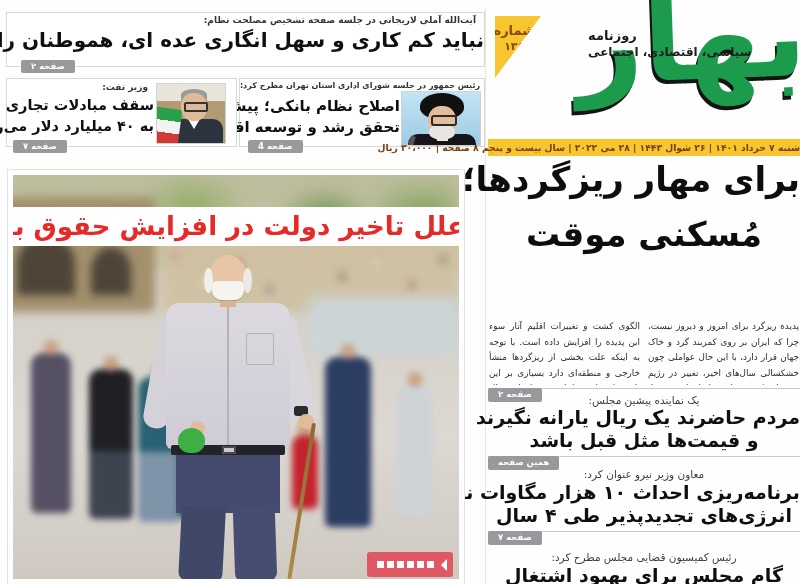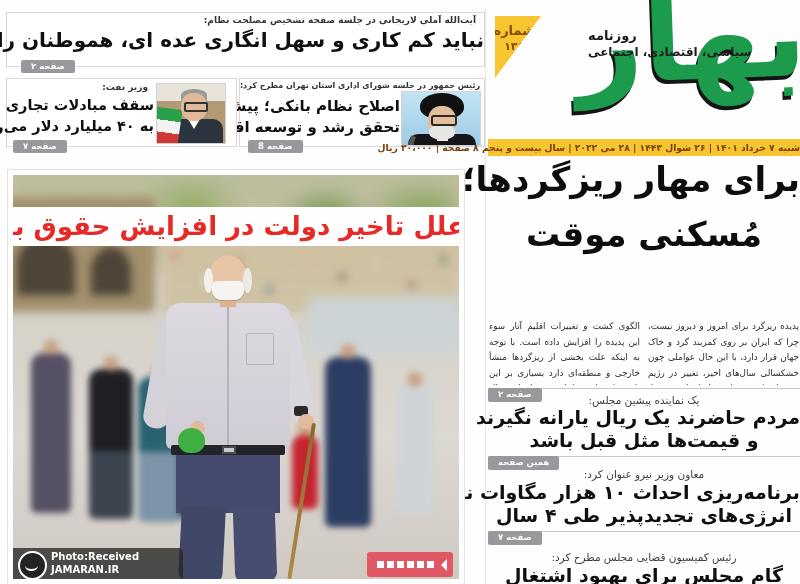--- a/index.html
+++ b/index.html
@@ -205,21 +205,21 @@
     </div>
     <div class="bx-photo photo2" style="right:3px;top:12px;width:78px;height:53px;">
       <div class="pp p2-robe"></div>
       <div class="pp p2-collar"></div>
       <div class="pp p2-turban"></div>
       <div class="pp p2-face"></div>
       <div class="pp p2-beard"></div>
       <div class="pp p2-glasses"></div>
       <div class="pp p2-mic"></div>
     </div>
-    <span class="tab bx-tab" style="left:8px;">صفحه 8</span>
+    <span class="tab bx-tab" style="left:8px;">صفحه 4</span>
   </div>
 
   <div class="box" style="left:6px;top:78px;width:229px;height:67px;">
     <div class="bx-kicker" style="right:88px;top:3px;">وزیر نفت:</div>
     <div class="bx-h" style="left:2px;right:82px;top:16px;font-size:14.5px;line-height:21px;">
       <div>سقف مبادلات تجاری ایران و روسیه</div>
       <div>به ۴۰ میلیارد دلار می‌رسد</div>
     </div>
     <div class="bx-photo photo3" style="right:10px;top:4px;width:68px;height:59px;">
       <div class="pp p3-suit"></div>
@@ -270,23 +270,16 @@
         <div class="om-cap"></div>
         <div class="om-watch"></div>
         <div class="om-hand-r"></div>
         <div class="om-cane"></div>
       </div>
 
       <div class="strip-white">
         <div class="red-h">علل تاخیر دولت در افزایش حقوق بازنشستگان</div>
       </div>
 
-      <div class="wm">
-        <div class="wm-circle"></div>
-        <div class="wm-text">
-          <div>Photo:Received</div>
-          <div>JAMARAN.IR</div>
-        </div>
-      </div>
       <div class="rwm"></div>
     </div>
   </div>
 </div>
 
 </body></html>

